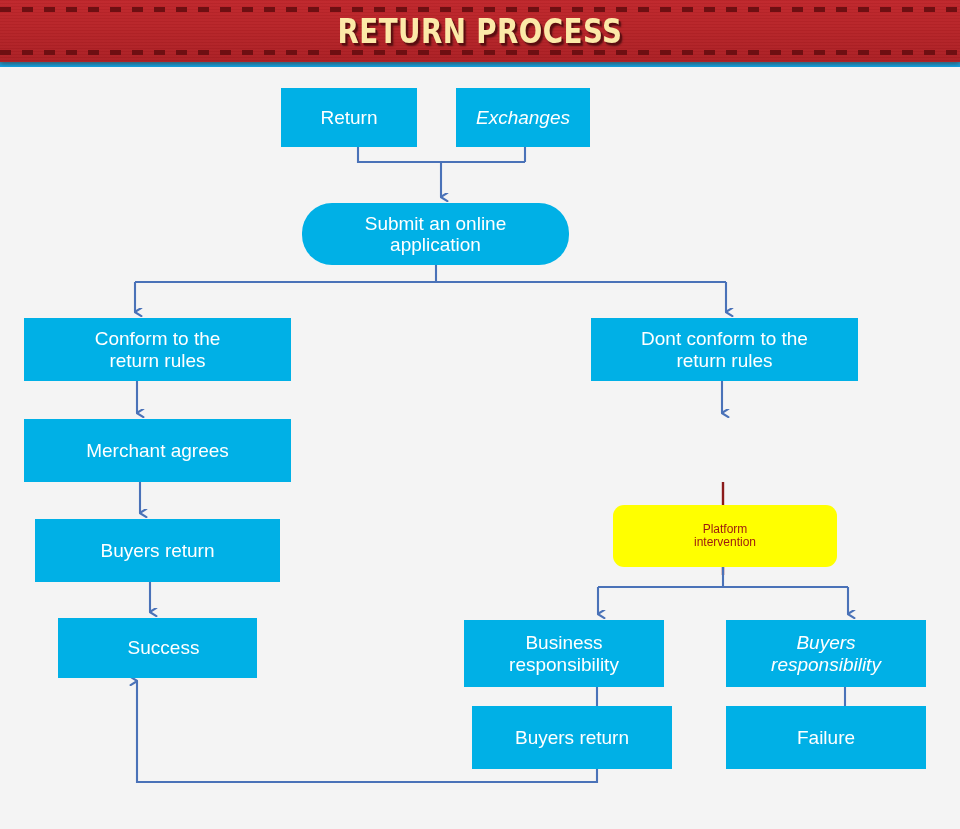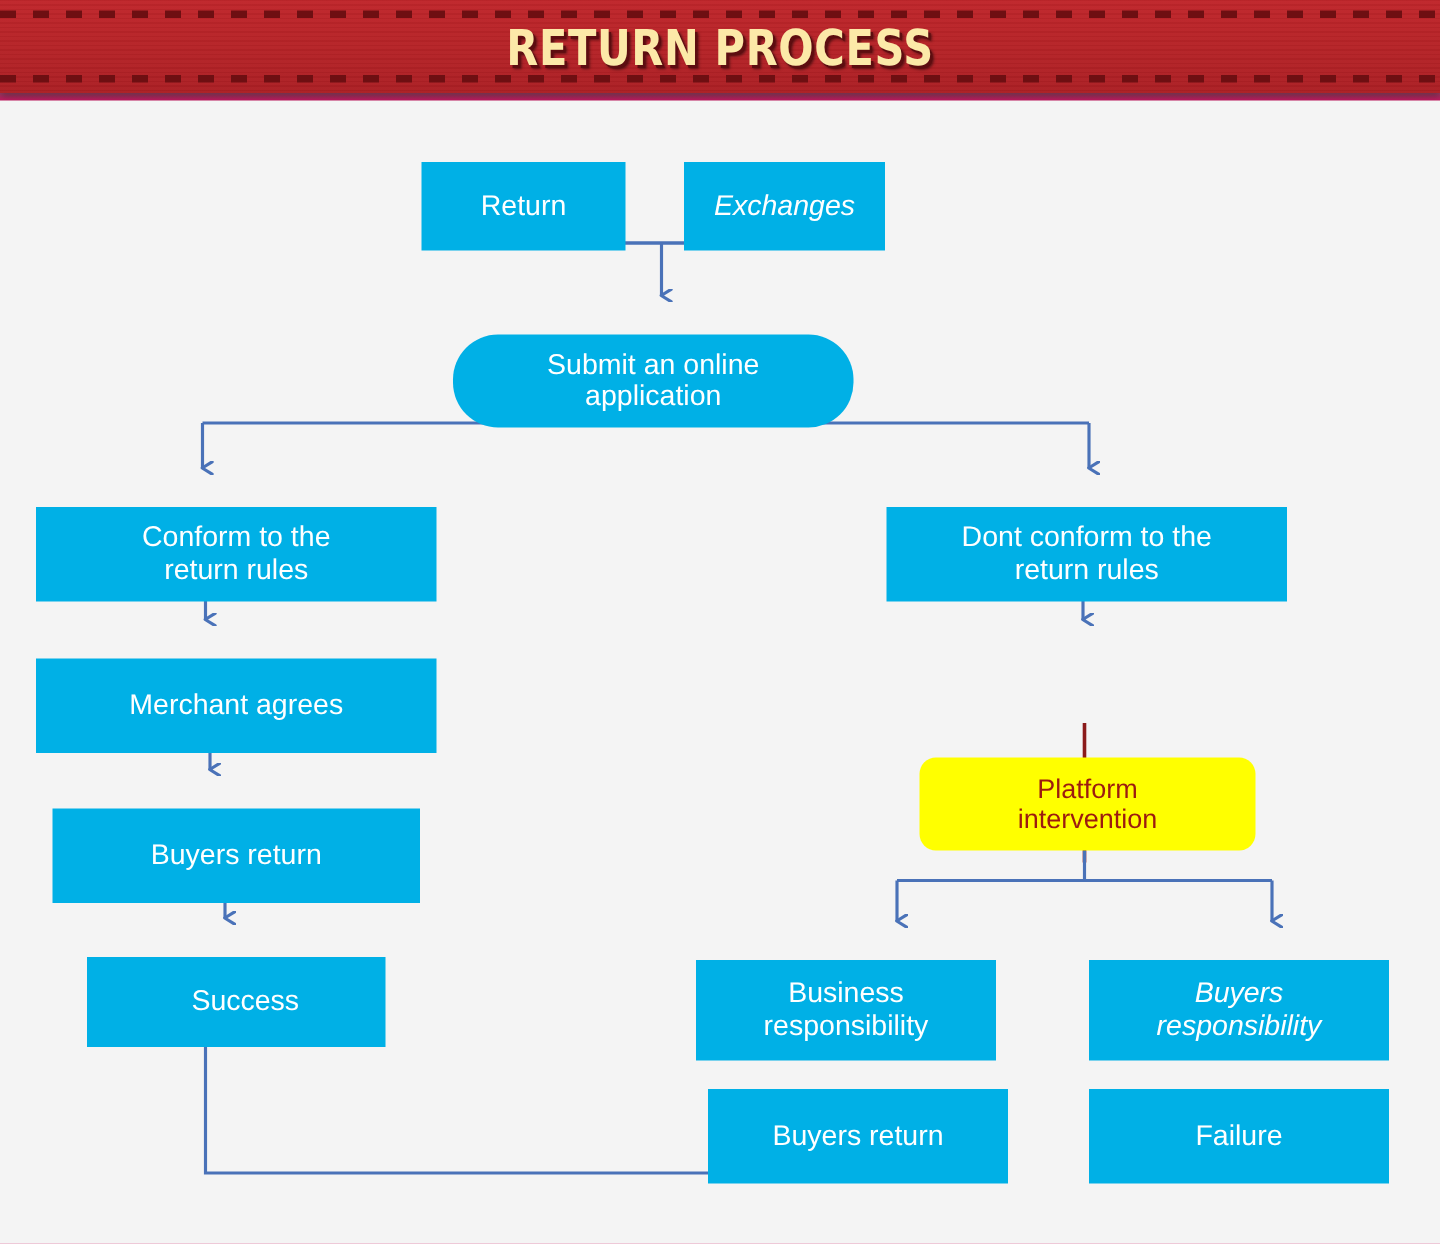--- a/index.html
+++ b/index.html
@@ -5,21 +5,21 @@
   html, body {
     margin: 0;
     padding: 0;
     background: #ffffff;
   }
   #page {
     position: relative;
     width: 960px;
     height: 829px;
     overflow: hidden;
-    background: #be185d;
+    background: #0ea5e9;
     font-family: "Liberation Sans", sans-serif;
   }
 
   
   #banner {
     position: absolute;
     left: 0;
     top: 0;
     width: 960px;
     height: 62px;
@@ -92,26 +92,25 @@
     justify-content: center;
     text-align: center;
     line-height: 1.12;
     white-space: pre-line;
     z-index: 3;
   }
   .node.blue {
     background: #00b0e6;
     color: #ffffff;
     font-size: 19px;
-    margin-top: 20px;
   }
   .node.yellow {
     background: #ffff00;
     color: #9c1b10;
-    font-size: 18px;
+    font-size: 12px;
     border-radius: 11px;
   }
 </style>
 </head>
 <body>
 
 <div id="page">
 
   <div id="banner">
     <div class="stitch" id="stitch-top"></div>

